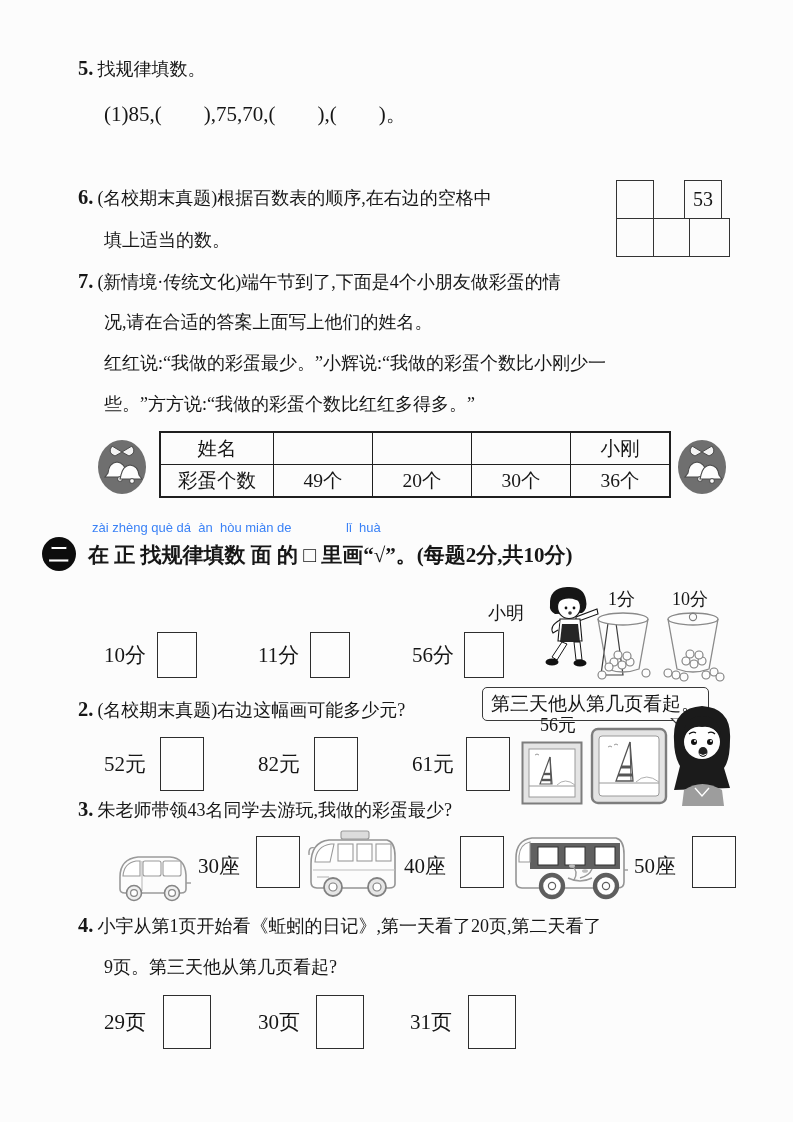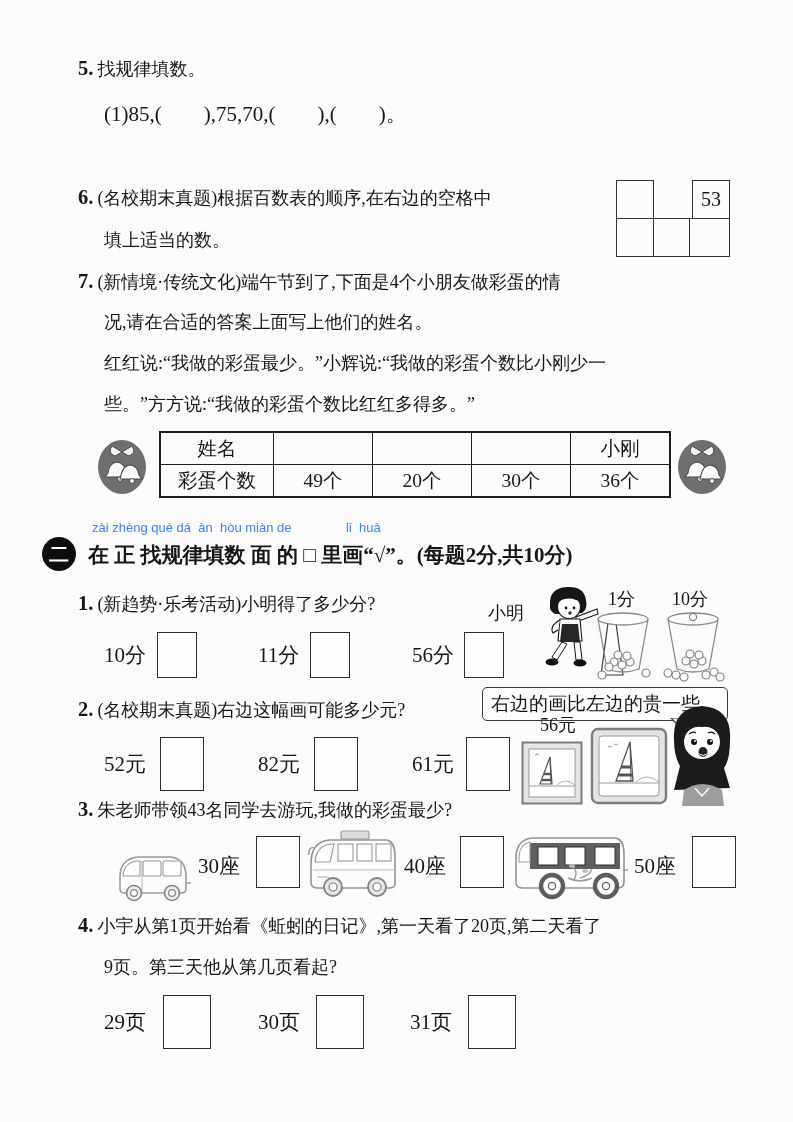--- a/index.html
+++ b/index.html
@@ -33,21 +33,21 @@
   </div>
   <div class="abs big pre" style="left:104px;top:100px">(1)85,(        ),75,70,(        ),(        )。</div>
 
   <div class="abs" style="left:78px;top:186px">
     <span class="qnum">6.</span><span class="qtext">(名校期末真题)根据百数表的顺序,在右边的空格中</span>
   </div>
   <div class="abs qtext" style="left:104px;top:229px">填上适当的数。</div>
 
   <div class="abs" style="left:616px;top:180px;width:116px;height:80px">
     <div class="g6cell" style="left:0;top:0"></div>
-    <div class="g6cell" style="left:76px;top:0">53</div>
+    <div class="g6cell" style="left:68px;top:0">53</div>
     <div class="g6cell" style="left:0;top:37.6px"></div>
     <div class="g6cell" style="left:36.6px;top:37.6px"></div>
     <div class="g6cell" style="left:73.2px;top:37.6px;width:40.8px"></div>
   </div>
 
   <div class="abs" style="left:78px;top:270px">
     <span class="qnum">7.</span><span class="qtext">(新情境·传统文化)端午节到了,下面是4个小朋友做彩蛋的情</span>
   </div>
   <div class="abs qtext" style="left:104px;top:311px">况,请在合适的答案上面写上他们的姓名。</div>
   <div class="abs qtext" style="left:104px;top:352px">红红说:“我做的彩蛋最少。”小辉说:“我做的彩蛋个数比小刚少一</div>
@@ -90,23 +90,20 @@
     <circle cx="24" cy="42" r="2.4" fill="#fdfdfd" stroke="#4a4a4a" stroke-width="1"></circle>
     <path d="M25 38 q2 -9 9 -10 q8 1 9 10 l3 4 l-22 0 z" fill="#fdfdfd" stroke="#4a4a4a" stroke-width="1.1"></path>
     <circle cx="36" cy="44" r="2.4" fill="#fdfdfd" stroke="#4a4a4a" stroke-width="1"></circle>
   </svg>
 
   <div class="abs sec-badge" style="left:42px;top:537px">二</div>
   <div class="abs pinyin" style="left:92px;top:520px">zài zhèng què dá  àn  hòu miàn de</div>
   <div class="abs pinyin" style="left:346px;top:520px">lǐ  huà</div>
   <div class="abs sec-title" style="left:88px;top:541px">在 正 找规律填数 面 的 □ 里画“√”。(每题2分,共10分)</div>
 
-  <div class="abs" style="left:78px;top:592px">
-    <span class="qnum">1.</span><span class="qtext">(新趋势·乐考活动)小明得了多少分?</span>
-  </div>
   <div class="abs qtext" style="left:488px;top:602px">小明</div>
 
   <svg class="abs" style="left:524px;top:583px" width="104" height="100" viewBox="0 0 104 100">
     <path d="M26 22 Q25 5 43 4 Q60 3 62 17 Q64 26 58 30 L31 31 Q25 28 26 22 Z" fill="#161616"></path>
     <circle cx="45" cy="24" r="11.5" fill="#fff" stroke="#161616" stroke-width="1.2"></circle>
     <path d="M30 17 Q40 8 58 14 Q59 19 52 17 Q42 13 33 20 Z" fill="#161616"></path>
     <circle cx="42" cy="25" r="1.4" fill="#111"></circle>
     <circle cx="50" cy="25" r="1.4" fill="#111"></circle>
     <circle cx="46" cy="30" r="1.8" fill="#3a3a3a"></circle>
     <path d="M52 39 L74 31 L73 26 L52 34 Z" fill="#fff" stroke="#161616" stroke-width="1.1"></path>
@@ -160,21 +157,21 @@
   <div class="abs ansbox" style="left:157px;top:632px;width:40px;height:46px"></div>
   <div class="abs optlabel" style="left:258px;top:641px">11分</div>
   <div class="abs ansbox" style="left:310px;top:632px;width:40px;height:46px"></div>
   <div class="abs optlabel" style="left:412px;top:641px">56分</div>
   <div class="abs ansbox" style="left:464px;top:632px;width:40px;height:46px"></div>
 
   <div class="abs" style="left:78px;top:698px">
     <span class="qnum">2.</span><span class="qtext">(名校期末真题)右边这幅画可能多少元?</span>
   </div>
 
-  <div class="abs bubble" style="left:482px;top:687px">右边的画比左边的贵一些。</div>
+  <div class="abs bubble" style="left:482px;top:687px">第三天他从第几页看起。</div>
   <svg class="abs" style="left:668px;top:718px" width="20" height="15" viewBox="0 0 20 15">
     <path d="M3 0 L16 13 L11 0 Z" fill="#fdfdfd" stroke="#3a3a3a" stroke-width="1.2"></path>
   </svg>
 
   <div class="abs qtext" style="left:540px;top:714px">56元</div>
 
   <svg class="abs" style="left:521px;top:741px" width="62" height="64" viewBox="0 0 62 64">
     <rect x="1.5" y="1.5" width="59" height="61" fill="#e4e4e4" stroke="#7d7d7d" stroke-width="2"></rect>
     <rect x="8" y="8" width="46" height="48" fill="#fff" stroke="#9a9a9a" stroke-width="1"></rect>
     <line x1="8" y1="45" x2="54" y2="45" stroke="#9a9a9a" stroke-width="1"></line>

